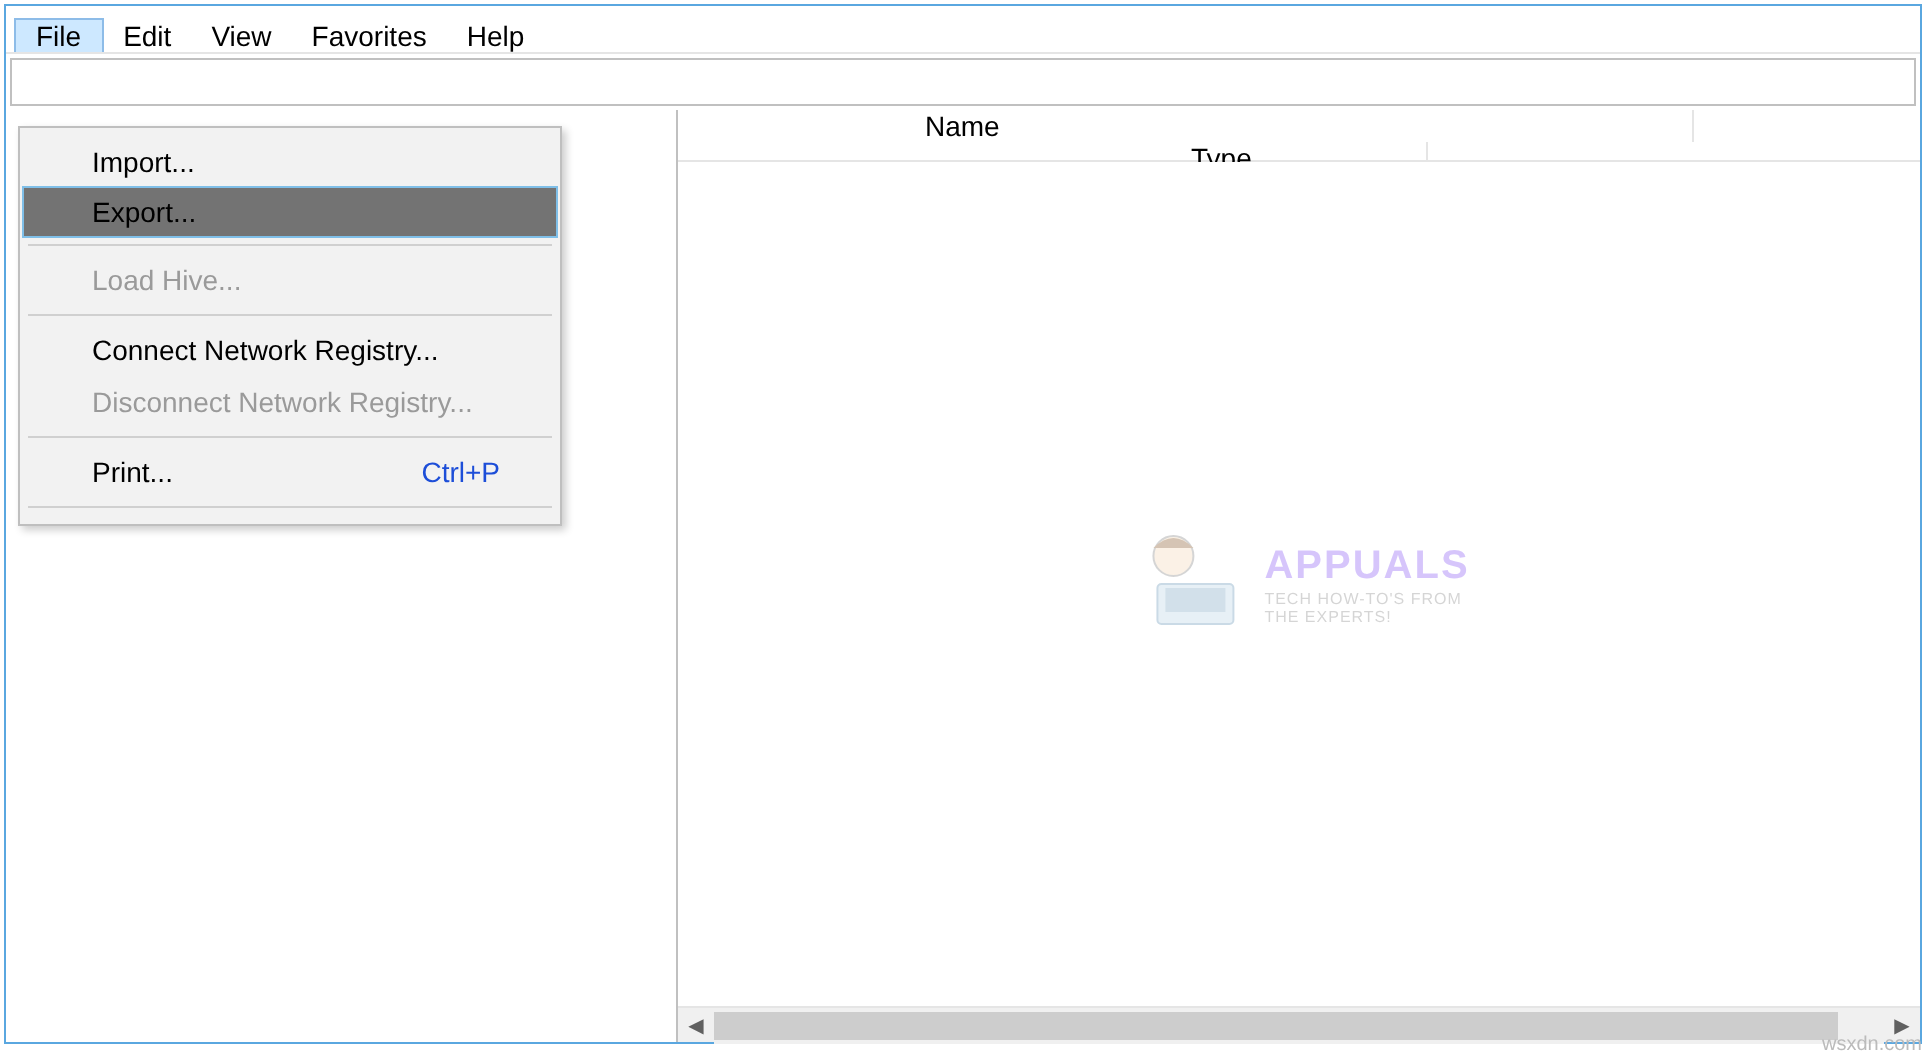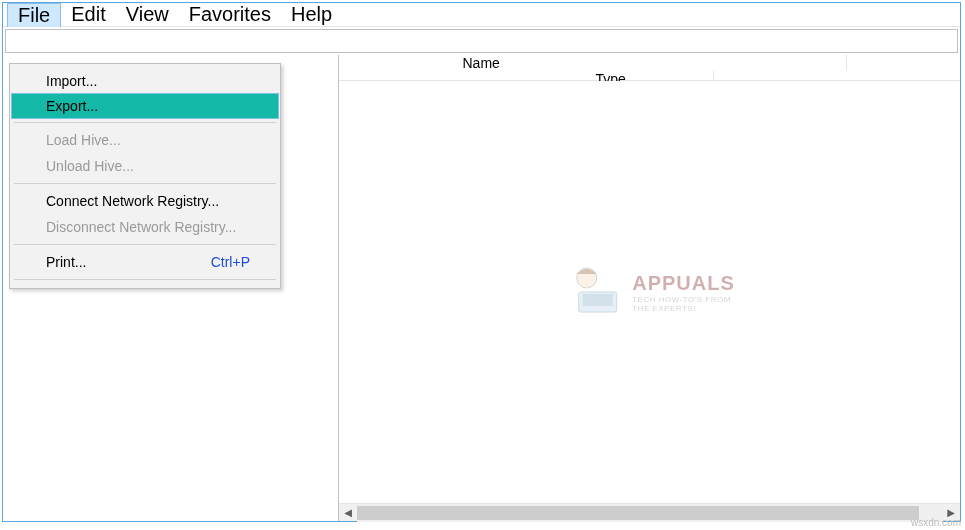--- a/index.html
+++ b/index.html
@@ -52,24 +52,24 @@
     .titlebar-btn {
       width: 50px; height: 36px;
       display: flex; align-items: center; justify-content: center;
       color: #000;
     }
     .titlebar-btn svg { width: 12px; height: 12px; stroke: #000; stroke-width: 1; fill: none; }
     
     .menubar {
       height: 24px;
       display: flex;
-      align-items: flex-start;
+      align-items: flex-end;
       border-bottom: 1px solid #e5e5e5;
       padding-left: 4px;
-      font-size: 20px;
+      font-size: 14px;
     }
     .menu-item {
       padding: 0 10px;
       display: flex;
       align-items: center;
       cursor: default;
     }
     .menu-item.open {
       background: #cde8ff;
       border: 1px solid #8dbce8;
@@ -157,21 +157,21 @@
       height: 26px;
       display: flex;
       align-items: center;
       padding: 0 28px 0 34px;
       font-size: 14px;
       color: #000;
       position: relative;
     }
     .dd-item.disabled { color: #9a9a9a; }
     .dd-item.highlight {
-      background: #14b8a6;
+      background: #737373;
       border: 1px solid #7fbfe8;
       margin: -1px;
     }
     .dd-sep {
       height: 1px; background: #d0d0d0;
       margin: 4px 2px;
     }
     .dd-shortcut {
       margin-left: auto;
       color: #1d4ed8;
@@ -187,21 +187,21 @@
       gap: 8px;
       pointer-events: none;
     }
     .wm-cartoon {
       width: 60px; height: 60px;
       position: relative;
     }
     .wm-txt {
       font-family: Arial, sans-serif;
     }
-    .wm-title { font-size: 20px; font-weight: bold; color:#7f1d1d; letter-spacing:1px; }
+    .wm-title { font-size: 20px; font-weight: bold; color:#8b5cf6; letter-spacing:1px; }
     .wm-sub { font-size: 8px; color:#888; letter-spacing:.5px; }
     .src-credit {
       position:absolute; right:4px; bottom:2px;
       font-size:10px; color:#bbb;
     }
   </style>
 </head>
 <body>
 
 <div class="window">
@@ -255,23 +255,20 @@
     <div class="dd-item">
       <span>Import...</span>
     </div>
     <div class="dd-item highlight">
       <span>Export...</span>
     </div>
     <div class="dd-sep"></div>
     <div class="dd-item disabled">
       <span>Load Hive...</span>
     </div>
-    <div class="dd-item disabled">
-      <span>Unload Hive...</span>
-    </div>
     <div class="dd-sep"></div>
     <div class="dd-item">
       <span>Connect Network Registry...</span>
     </div>
     <div class="dd-item disabled">
       <span>Disconnect Network Registry...</span>
     </div>
     <div class="dd-sep"></div>
     <div class="dd-item">
       <span>Print...</span>

